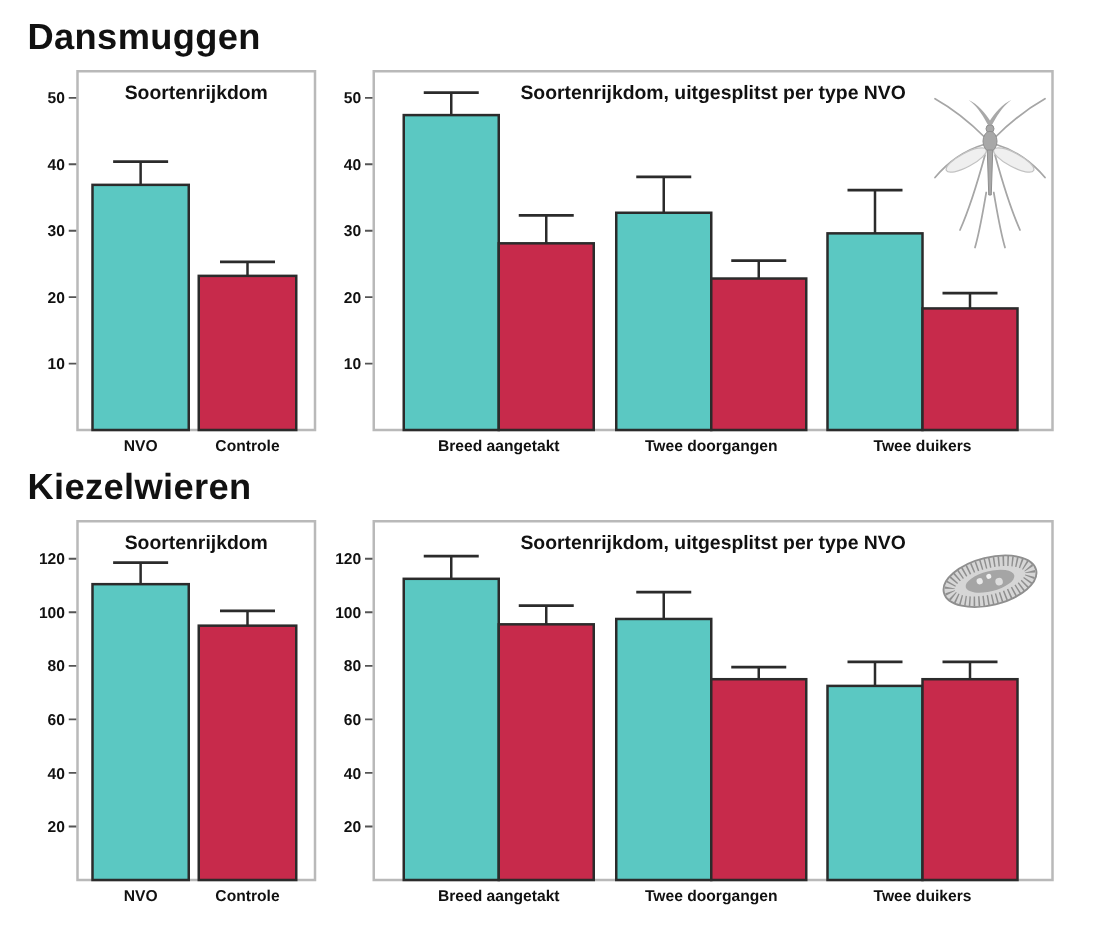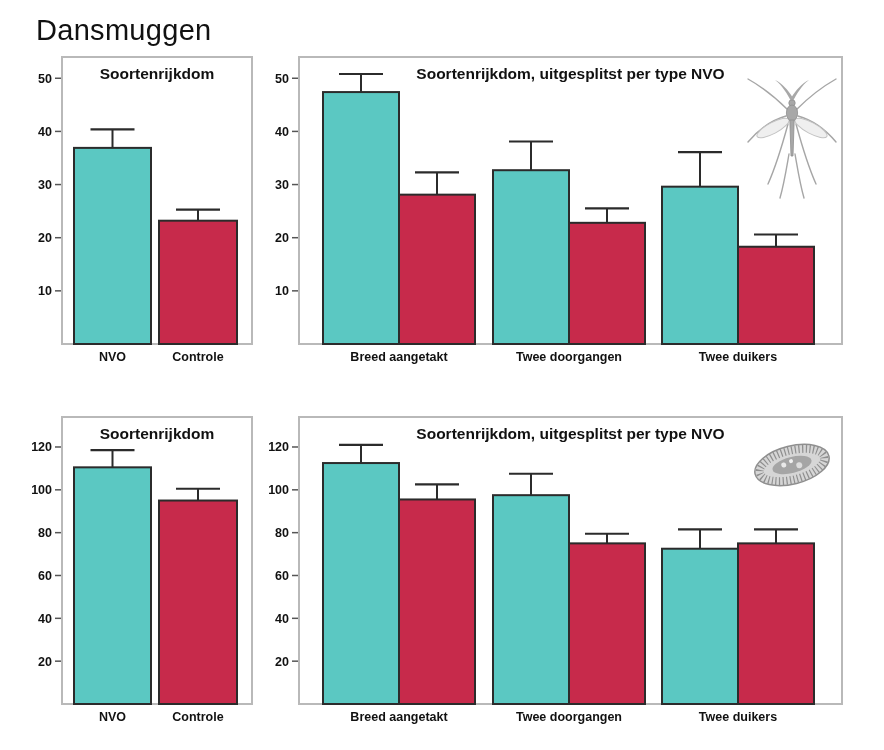--- a/index.html
+++ b/index.html
@@ -1,35 +1,36 @@
 <!DOCTYPE html>
 <html><head>
 <meta charset="utf-8">
 <style>
   html,body{margin:0;padding:0;background:#fff;}
   #canvas{position:relative;width:884px;height:750px;background:#ffffff;overflow:hidden;
           font-family:"Liberation Sans",sans-serif;}
-  .section-heading{position:absolute;left:36px;font-size:29px;font-weight:normal;color:#111;
+  .section-heading{position:absolute;left:22px;font-size:29px;font-weight:bold;color:#111;
           letter-spacing:.3px;white-space:nowrap;}
   #heading-dansmuggen{top:14px;}
   #heading-kiezelwieren{top:374px;}
   .chart-svg{position:absolute;}
   svg text{font-family:"Liberation Sans",sans-serif;fill:#111;}
   .chart-title{font-size:15.5px;font-weight:bold;}
   .tick-label{font-size:12.5px;font-weight:bold;}
   .cat-label{font-size:12.5px;font-weight:bold;}
   .illustration{position:absolute;}
 </style>
 </head>
 <body>
 
 <div id="canvas">
 
   <div class="section-heading" id="heading-dansmuggen">Dansmuggen</div>
 
+  <div class="section-heading" id="heading-kiezelwieren">Kiezelwieren</div>
 
   <div id="charts">
       <svg width="246" height="318" class="chart-svg" style="left: 14px; top: 53px;">
         <rect x="48" y="4" width="190" height="287" fill="#ffffff" stroke="#B9B9B9" stroke-width="2"></rect>
         <line x1="41" y1="237.85185185185185" x2="47" y2="237.85185185185185" stroke="#555" stroke-width="1.5"></line>
         <text x="38" y="242.35185185185185" text-anchor="end" class="tick-label">10</text>
         <line x1="41" y1="184.7037037037037" x2="47" y2="184.7037037037037" stroke="#555" stroke-width="1.5"></line>
         <text x="38" y="189.2037037037037" text-anchor="end" class="tick-label">20</text>
         <line x1="41" y1="131.55555555555554" x2="47" y2="131.55555555555554" stroke="#555" stroke-width="1.5"></line>
         <text x="38" y="136.05555555555554" text-anchor="end" class="tick-label">30</text>

